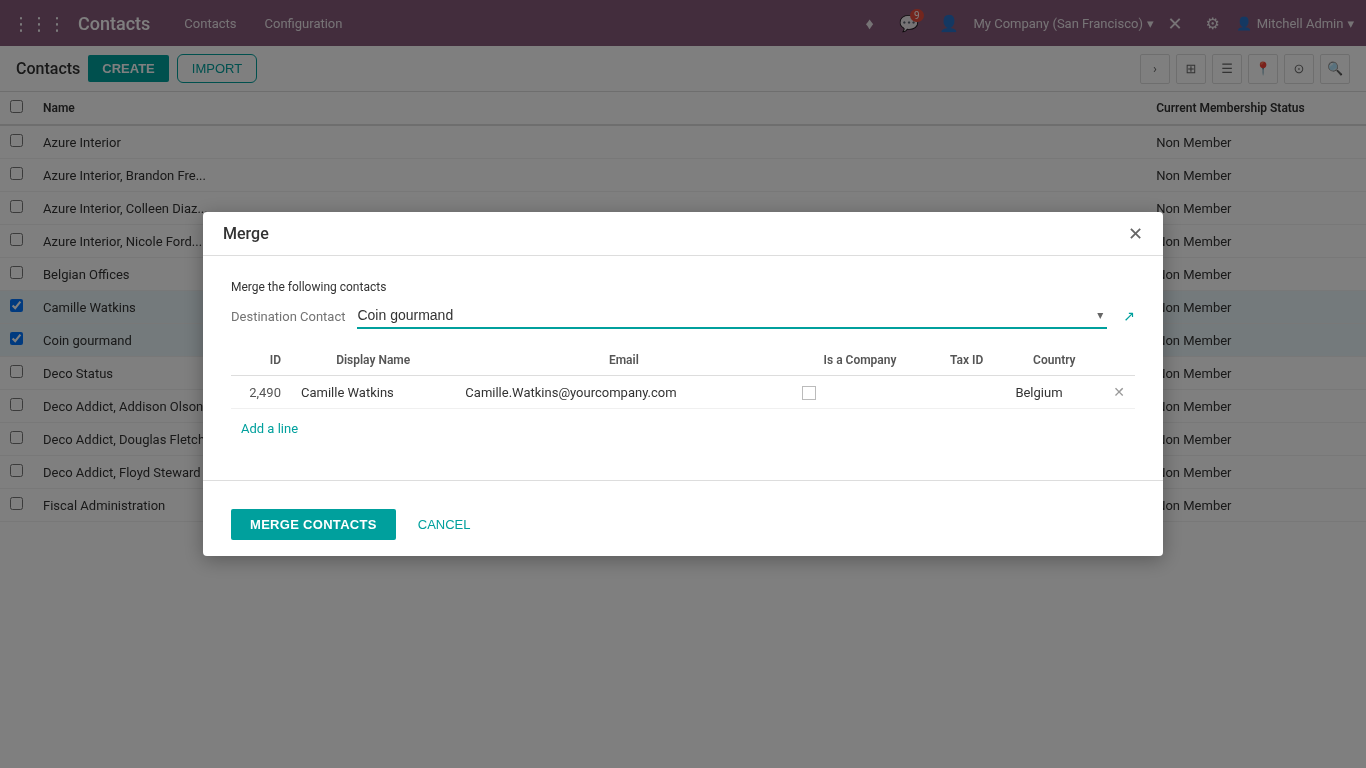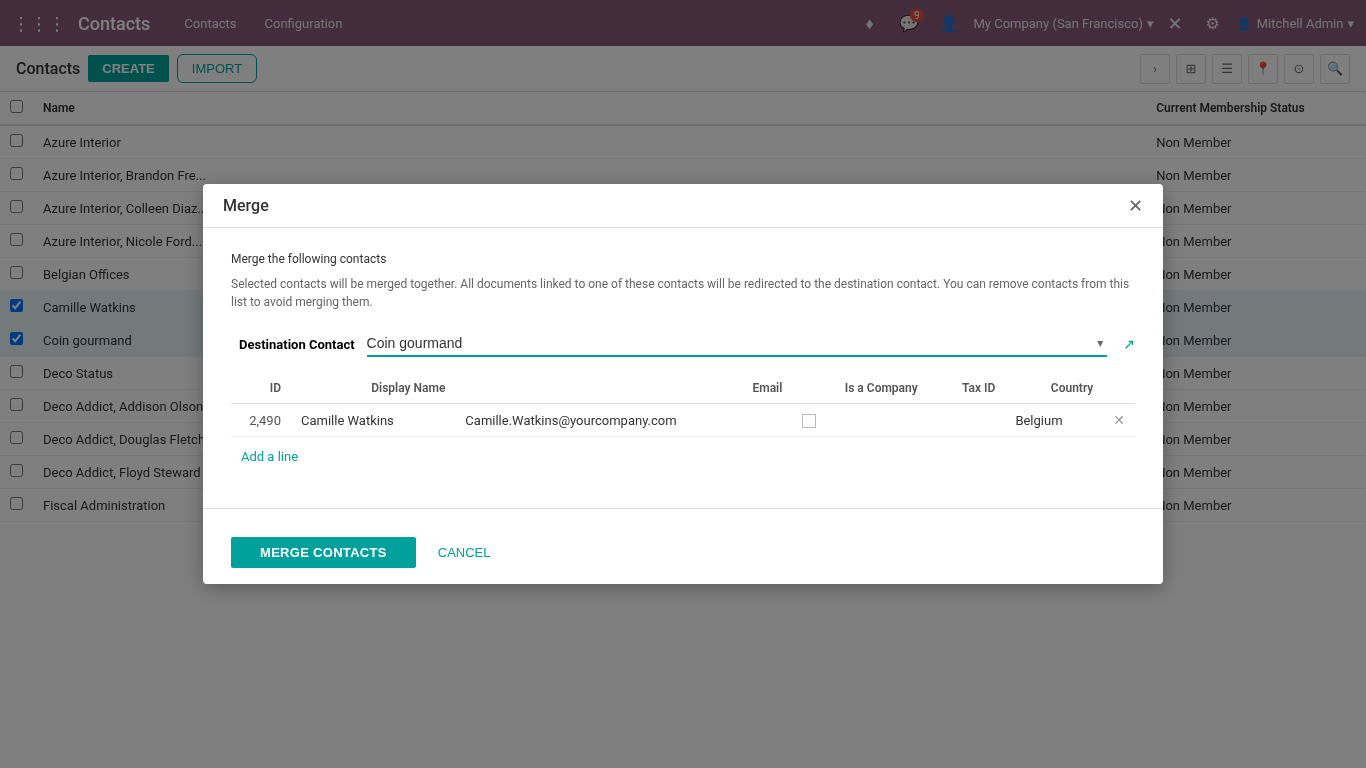--- a/index.html
+++ b/index.html
@@ -41,37 +41,37 @@
     
     .modal-overlay { position: fixed; top: 0; left: 0; right: 0; bottom: 0; background: rgba(0,0,0,0.5); z-index: 1000; display: flex; align-items: center; justify-content: center; }
     .modal { background: white; width: 960px; max-width: 95vw; border-radius: 4px; box-shadow: 0 4px 20px rgba(0,0,0,0.3); overflow: hidden; }
     .modal-header { display: flex; align-items: center; justify-content: space-between; padding: 12px 20px; border-bottom: 1px solid #ddd; }
     .modal-title { font-size: 16px; font-weight: 500; color: #333; }
     .modal-close { cursor: pointer; color: #666; font-size: 18px; line-height: 1; }
     .modal-body { padding: 24px 28px; }
     .modal-heading { font-size: 12px; font-weight: 400; color: #333; margin-bottom: 9px; }
     .modal-desc { font-size: 12px; color: #666; line-height: 1.5; margin-bottom: 20px; }
     .destination-row { display: flex; align-items: center; margin-bottom: 16px; gap: 12px; }
-    .destination-label { font-size: 13px; color: #000000; font-weight: 700; white-space: nowrap; margin-left: 8px; }
+    .destination-label { font-size: 13px; color: #737373; font-weight: 400; white-space: nowrap; }
     .destination-select-wrap { flex: 1; display: flex; align-items: center; border-bottom: 2px solid #00a09d; }
     .destination-select { flex: 1; border: none; outline: none; font-size: 14px; color: #333; padding: 4px 0; appearance: none; background: transparent; cursor: pointer; }
     .destination-chevron { color: #666; font-size: 12px; padding: 0 4px; cursor: pointer; }
     .destination-external { color: #00a09d; font-size: 14px; cursor: pointer; margin-left: 4px; }
 
     
     .inner-table { width: 100%; border-collapse: collapse; margin-bottom: 8px; }
-    .inner-table th { text-align: right; padding: 8px 10px; font-size: 12px; font-weight: 600; color: #555; border-bottom: 1px solid #ddd; }
+    .inner-table th { text-align: center; padding: 8px 10px; font-size: 12px; font-weight: 600; color: #555; border-bottom: 1px solid #ddd; }
     .inner-table td { padding: 8px 10px; font-size: 13px; color: #333; border-bottom: 1px solid #f0f0f0; }
     .inner-table .id-col { width: 60px; text-align: right; color: #555; }
     .inner-table .remove-btn { color: #999; cursor: pointer; font-size: 14px; text-align: center; width: 30px; }
     .add-line-btn { color: #00a09d; font-size: 13px; cursor: pointer; padding: 4px 10px; display: inline-block; }
 
     .modal-divider { border: none; border-top: 1px solid #ddd; margin: 16px -28px; }
     .modal-footer { padding: 12px 28px 16px; display: flex; align-items: center; gap: 12px; }
-    .btn-merge { background: #00a09d; color: white; border: none; padding: 8px 29px; font-size: 13px; font-weight: 700; cursor: pointer; border-radius: 2px; letter-spacing: 0.3px; }
+    .btn-merge { background: #00a09d; color: white; border: none; padding: 8px 19px; font-size: 13px; font-weight: 700; cursor: pointer; border-radius: 2px; letter-spacing: 0.3px; }
     .btn-skip { background: transparent; color: #00a09d; border: none; padding: 8px 10px; font-size: 13px; font-weight: 500; cursor: pointer; text-transform: uppercase; }
     .btn-cancel { background: transparent; color: #00a09d; border: none; padding: 8px 10px; font-size: 13px; font-weight: 500; cursor: pointer; text-transform: uppercase; }
 
     .inner-checkbox { width: 14px; height: 14px; border: 1px solid #bbb; display: inline-block; vertical-align: middle; }
   </style>
 </head>
 <body>
 
 <div class="topbar">
   <span class="topbar-grid-icon">⋮⋮⋮</span>
@@ -247,21 +247,20 @@
 </div>
 
 <div class="modal-overlay">
   <div class="modal">
     <div class="modal-header">
       <span class="modal-title">Merge</span>
       <span class="modal-close">✕</span>
     </div>
     <div class="modal-body">
       <div class="modal-heading">Merge the following contacts</div>
-      <div class="modal-desc">Selected contacts will be merged together. All documents linked to one of these contacts will be redirected to the destination contact. You can remove contacts from this list to avoid merging them.</div>
 
       <div class="destination-row">
         <span class="destination-label">Destination Contact</span>
         <div class="destination-select-wrap">
           <select class="destination-select">
             <option>Coin gourmand</option>
           </select>
           <span class="destination-chevron">▾</span>
         </div>
         <span class="destination-external">↗</span>

